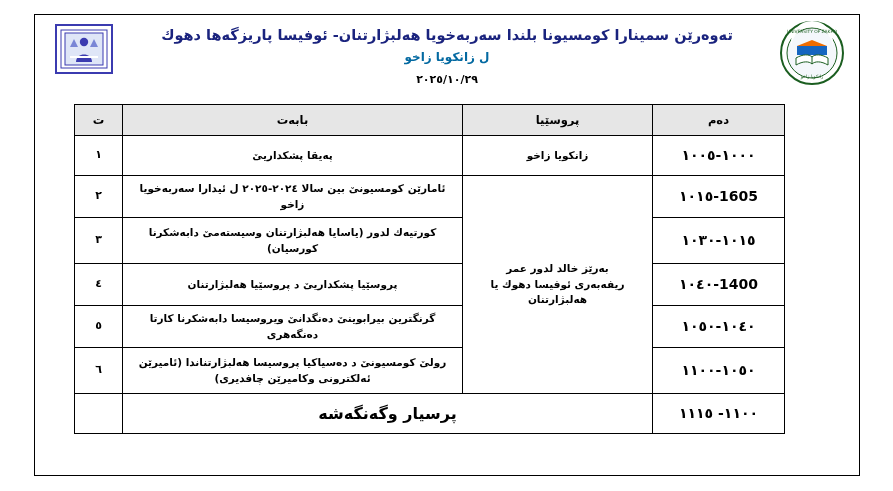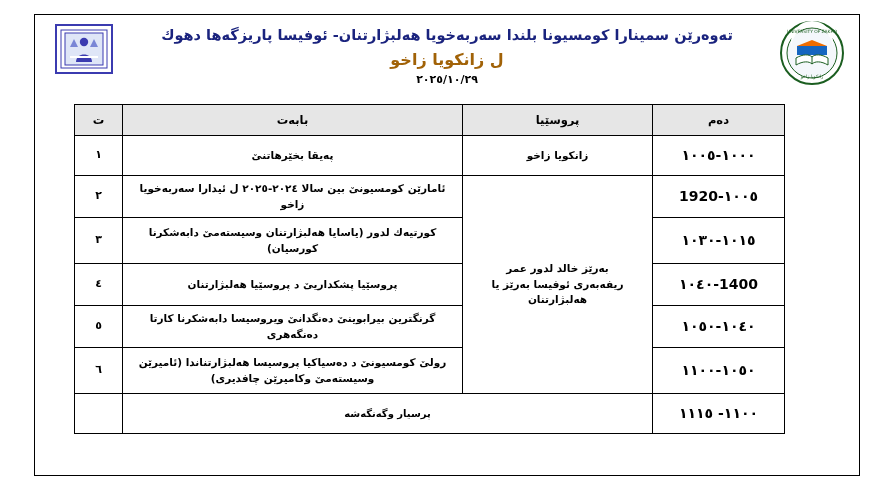--- a/index.html
+++ b/index.html
@@ -76,30 +76,31 @@
     direction: rtl;
   }
   .title-line1 {
     font-size: 14.5px;
     font-weight: bold;
     color: #1a237e;
     line-height: 1.55;
     white-space: nowrap;
   }
   .title-line2 {
-    font-size: 16px;
-    font-weight: bold;
-    color: #a16207;
+    font-size: 12px;
+    font-weight: bold;
+    color: #0369a1;
     line-height: 1.55;
     margin-top: 2px;
   }
   .title-date {
     font-size: 11px;
     font-weight: bold;
     color: #000000;
+    margin-top: 6px;
     letter-spacing: 0.3px;
   }
 
   
   .schedule-wrap {
     position: absolute;
     left: 75px;
     top: 104px;
     width: 710px;
   }
@@ -130,21 +131,21 @@
 
   tbody td {
     font-size: 10.5px;
     font-weight: bold;
     line-height: 1.5;
   }
   td.cell-no   { font-size: 11px; }
   td.cell-time { font-size: 14px; letter-spacing: 0.2px; white-space: nowrap; }
   td.cell-topic { padding: 6px 8px; }
   td.cell-lect  { padding: 6px 6px; }
-  td.cell-last-topic { font-size: 10px; }
+  td.cell-last-topic { font-size: 16px; }
 
   .r1 { height: 40px; }
   .r2 { height: 42px; }
   .r3 { height: 46px; }
   .r4 { height: 42px; }
   .r5 { height: 42px; }
   .r6 { height: 46px; }
   .r7 { height: 40px; }
 </style>
 </head>
@@ -201,28 +202,28 @@
           <th>دەم</th>
           <th>پروسێیا</th>
           <th>بابەت</th>
           <th>ت</th>
         </tr>
       </thead>
       <tbody>
         <tr class="r1">
           <td class="cell-time">١٠٠٠-١٠٠٥</td>
           <td class="cell-lect">زانكویا زاخو</td>
-          <td class="cell-topic">پەیقا بخێرهاتنێ</td>
+          <td class="cell-topic">پەیقا پشكداریێ</td>
           <td class="cell-no">١</td>
         </tr>
         <tr class="r2">
-          <td class="cell-time">١٠٠٥-1920</td>
+          <td class="cell-time">1605-١٠١٥</td>
           <td class="cell-lect" rowspan="5">
             <div>بەرێز خالد لدور عمر</div>
-            <div>ریفەبەری ئوفیسا بەرێز یا هەلبژارتنان</div>
+            <div>ریفەبەری ئوفیسا دهوك یا هەلبژارتنان</div>
           </td>
           <td class="cell-topic">ئامارێن كومسیونێ بین سالا ٢٠٢٤-٢٠٢٥ ل ئیدارا سەربەخویا زاخو</td>
           <td class="cell-no">٢</td>
         </tr>
         <tr class="r3">
           <td class="cell-time">١٠١٥-١٠٣٠</td>
           <td class="cell-topic">كورتیەك لدور (یاسایا هەلبژارتنان وسیستەمێ دابەشكرنا كورسیان)</td>
           <td class="cell-no">٣</td>
         </tr>
         <tr class="r4">
@@ -230,21 +231,21 @@
           <td class="cell-topic">پروسێیا پشكداریێ د پروسێیا هەلبژارتنان</td>
           <td class="cell-no">٤</td>
         </tr>
         <tr class="r5">
           <td class="cell-time">١٠٤٠-١٠٥٠</td>
           <td class="cell-topic">گرنگترین بیرابوینێ دەنگدانێ ویروسیسا دابەشكرنا كارتا دەنگەهری</td>
           <td class="cell-no">٥</td>
         </tr>
         <tr class="r6">
           <td class="cell-time">١٠٥٠-١١٠٠</td>
-          <td class="cell-topic">رولێ كومسیونێ د دەسیاكیا پروسیسا هەلبژارتناندا (ئامیرێن وسیستەمێ وكامیرێن چافدیری)</td>
+          <td class="cell-topic">رولێ كومسیونێ د دەسیاكیا پروسیسا هەلبژارتناندا (ئامیرێن ئەلكترونی وكامیرێن چافدیری)</td>
           <td class="cell-no">٦</td>
         </tr>
         <tr class="r7">
           <td class="cell-time">١١٠٠- ١١١٥</td>
           <td class="cell-topic cell-last-topic" colspan="2">پرسیار وگەنگەشە</td>
           <td class="cell-no"></td>
         </tr>
       </tbody>
     </table>
   </div>

